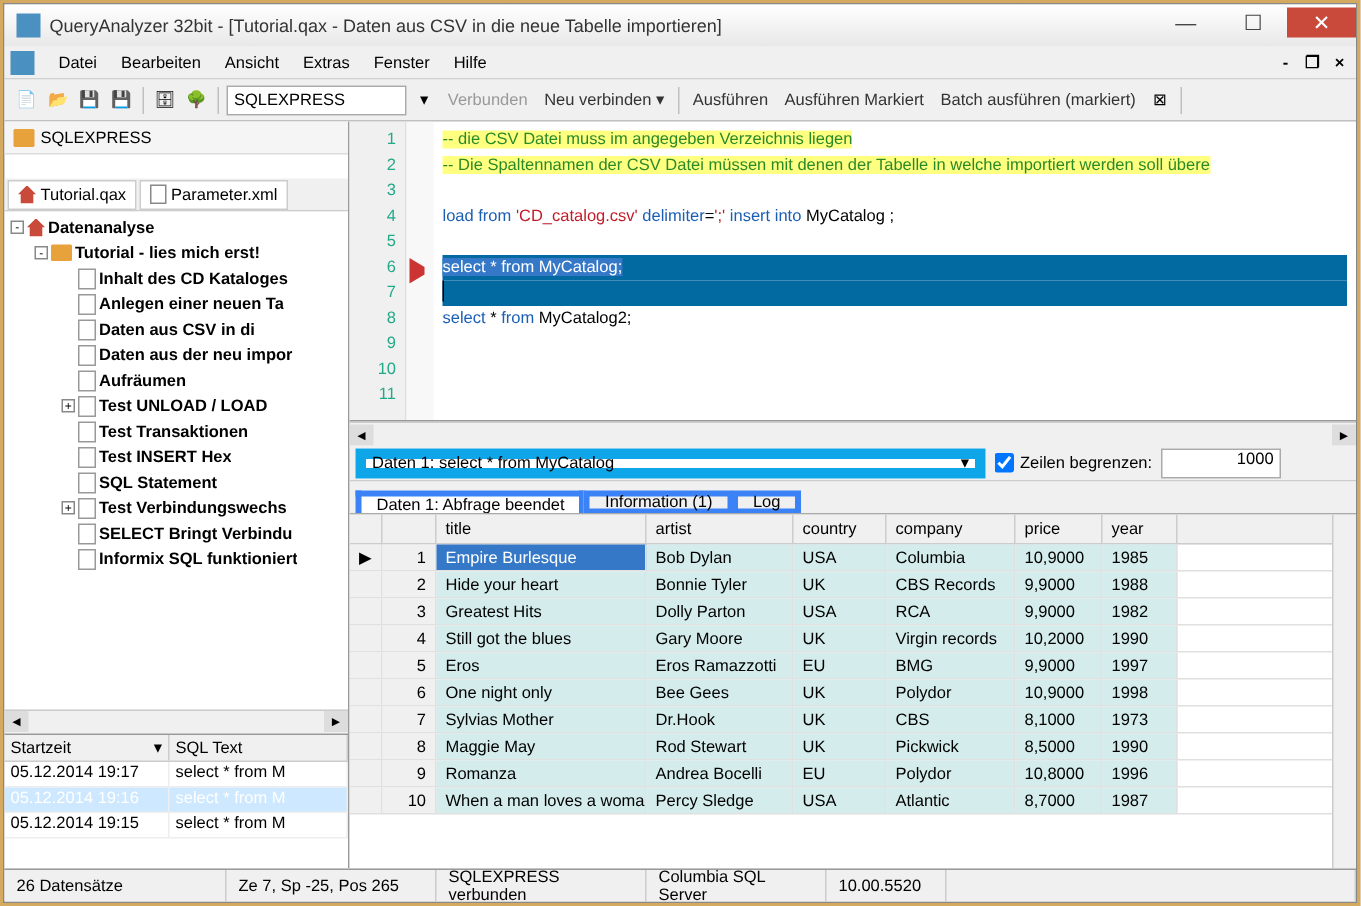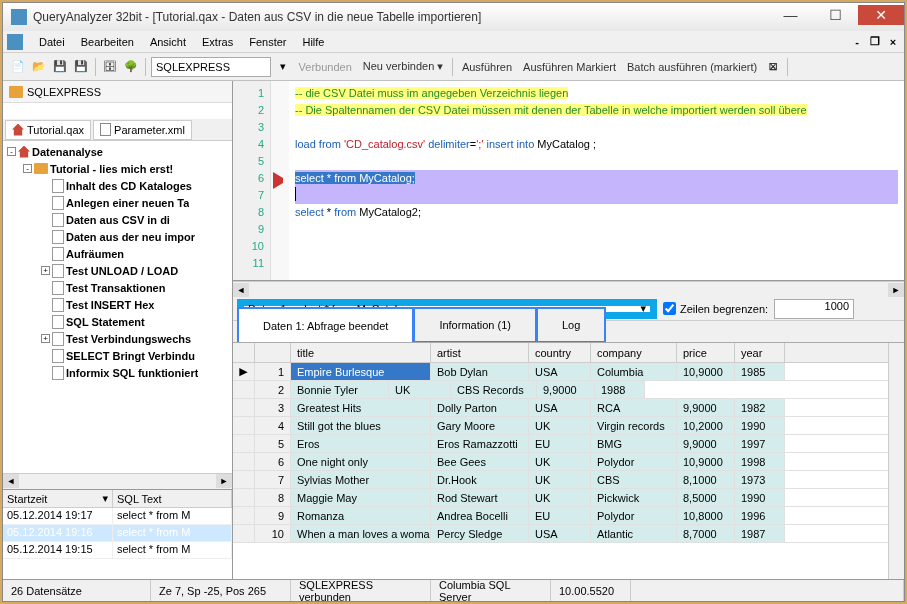--- a/index.html
+++ b/index.html
@@ -47,35 +47,35 @@
 .hist-cell { padding:1px 4px; border-right:1px solid #eee; overflow:hidden; white-space:nowrap; }
 .rightpanel { flex:1; display:flex; flex-direction:column; overflow:hidden; }
 .editor { height:200px; display:flex; background:#fff; border-bottom:1px solid #999; position:relative; }
 .gutter { width:38px; background:#f0f0f0; border-right:1px solid #ddd; font-family:Consolas,monospace; font-size:12px; color:#2a8; text-align:right; padding:4px 6px 0 0; }
 .gutter div { height:17px; line-height:17px; }
 .marker-col { width:18px; background:#f8f8f8; padding-top:4px; }
 .marker-col div { height:17px; }
 .code { flex:1; font-family:Consolas,monospace; font-size:13px; padding:4px 6px; overflow:hidden; white-space:pre; position:relative; }
 .code-line { height:17px; line-height:17px; }
 .hl-yellow { background:#ffff80; }
-.hl-blue { background:#c4b5fd; display:block; }
+.hl-blue { background:#0369a1; display:block; }
 .sel { background:#3478c7; color:#fff; }
 .kw { color:#1a5fb4; }
 .str { color:#c01c28; }
 .cmt { color:#2a8a2a; }
 .arrow-marker { width:0; height:0; border-left:10px solid #c33; border-top:6px solid transparent; border-bottom:6px solid transparent; margin:2px; }
 .hscroll { height:16px; background:#f0f0f0; border-top:1px solid #ccc; display:flex; align-items:center; }
 .hs-btn { width:16px; height:14px; background:#ddd; display:flex; align-items:center; justify-content:center; font-size:9px; }
 .results-hdr { height:24px; display:flex; align-items:center; padding:0 4px; background:#f0f0f0; border-bottom:1px solid #ccc; gap:6px; }
 .res-combo { flex:1; height:20px; border:7px solid #0ea5e9; background:#fff; display:flex; align-items:center; padding:0 4px; max-width:420px; }
 .res-combo span:last-child { margin-left:auto; }
 .chk { display:flex; align-items:center; gap:4px; }
 .num-input { width:80px; height:20px; border:1px solid #aaa; background:#fff; text-align:right; padding:0 4px; }
 .res-tabs { height:22px; display:flex; align-items:flex-end; background:#f0f0f0; padding-left:4px; }
-.res-tab { height:36px; padding:0 24px; display:flex; align-items:center; border:2px solid #3b82f6; background:#f0f0f0; margin-right:-1px; cursor:pointer; }
+.res-tab { height:16px; padding:0 10px; display:flex; align-items:center; border:4px solid #3b82f6; background:#f0f0f0; margin-right:-1px; cursor:pointer; }
 .res-tab.active { background:#fff; border-bottom:1px solid #fff; }
 .grid-wrap { flex:1; overflow:hidden; background:#fff; border-top:1px solid #aaa; margin-top:-1px; display:flex; }
 .grid { flex:1; }
 .grid-hdr { height:20px; display:flex; background:#f0f0f0; border-bottom:1px solid #ccc; }
 .gh { border-right:1px solid #ccc; padding:2px 6px; display:flex; align-items:center; }
 .grid-row { height:18px; display:flex; border-bottom:1px solid #e0e0e0; }
 .gc { border-right:1px solid #e0e0e0; padding:1px 6px; overflow:hidden; white-space:nowrap; display:flex; align-items:center; }
 .gc.data { background:#d4ecec; }
 .rowhdr { background:#f0f0f0; justify-content:flex-end; padding-right:6px; }
 .rowptr { background:#f0f0f0; justify-content:center; }
@@ -332,20 +332,21 @@
                 <div class="gc data title sel" style="width:140px">Empire Burlesque</div>
                 <div class="gc data" style="width:98px">Bob Dylan</div>
                 <div class="gc data" style="width:62px">USA</div>
                 <div class="gc data" style="width:86px">Columbia</div>
                 <div class="gc data" style="width:58px">10,9000</div>
                 <div class="gc data" style="width:50px">1985</div>
               </div>
               <div class="grid-row">
                 <div class="gc rowptr" style="width:22px"></div>
                 <div class="gc rowhdr" style="width:36px">2</div>
+                <div class="gc data" style="width:140px">Hide your heart</div>
                 <div class="gc data" style="width:98px">Bonnie Tyler</div>
                 <div class="gc data" style="width:62px">UK</div>
                 <div class="gc data" style="width:86px">CBS Records</div>
                 <div class="gc data" style="width:58px">9,9000</div>
                 <div class="gc data" style="width:50px">1988</div>
               </div>
               <div class="grid-row">
                 <div class="gc rowptr" style="width:22px"></div>
                 <div class="gc rowhdr" style="width:36px">3</div>
                 <div class="gc data" style="width:140px">Greatest Hits</div>

